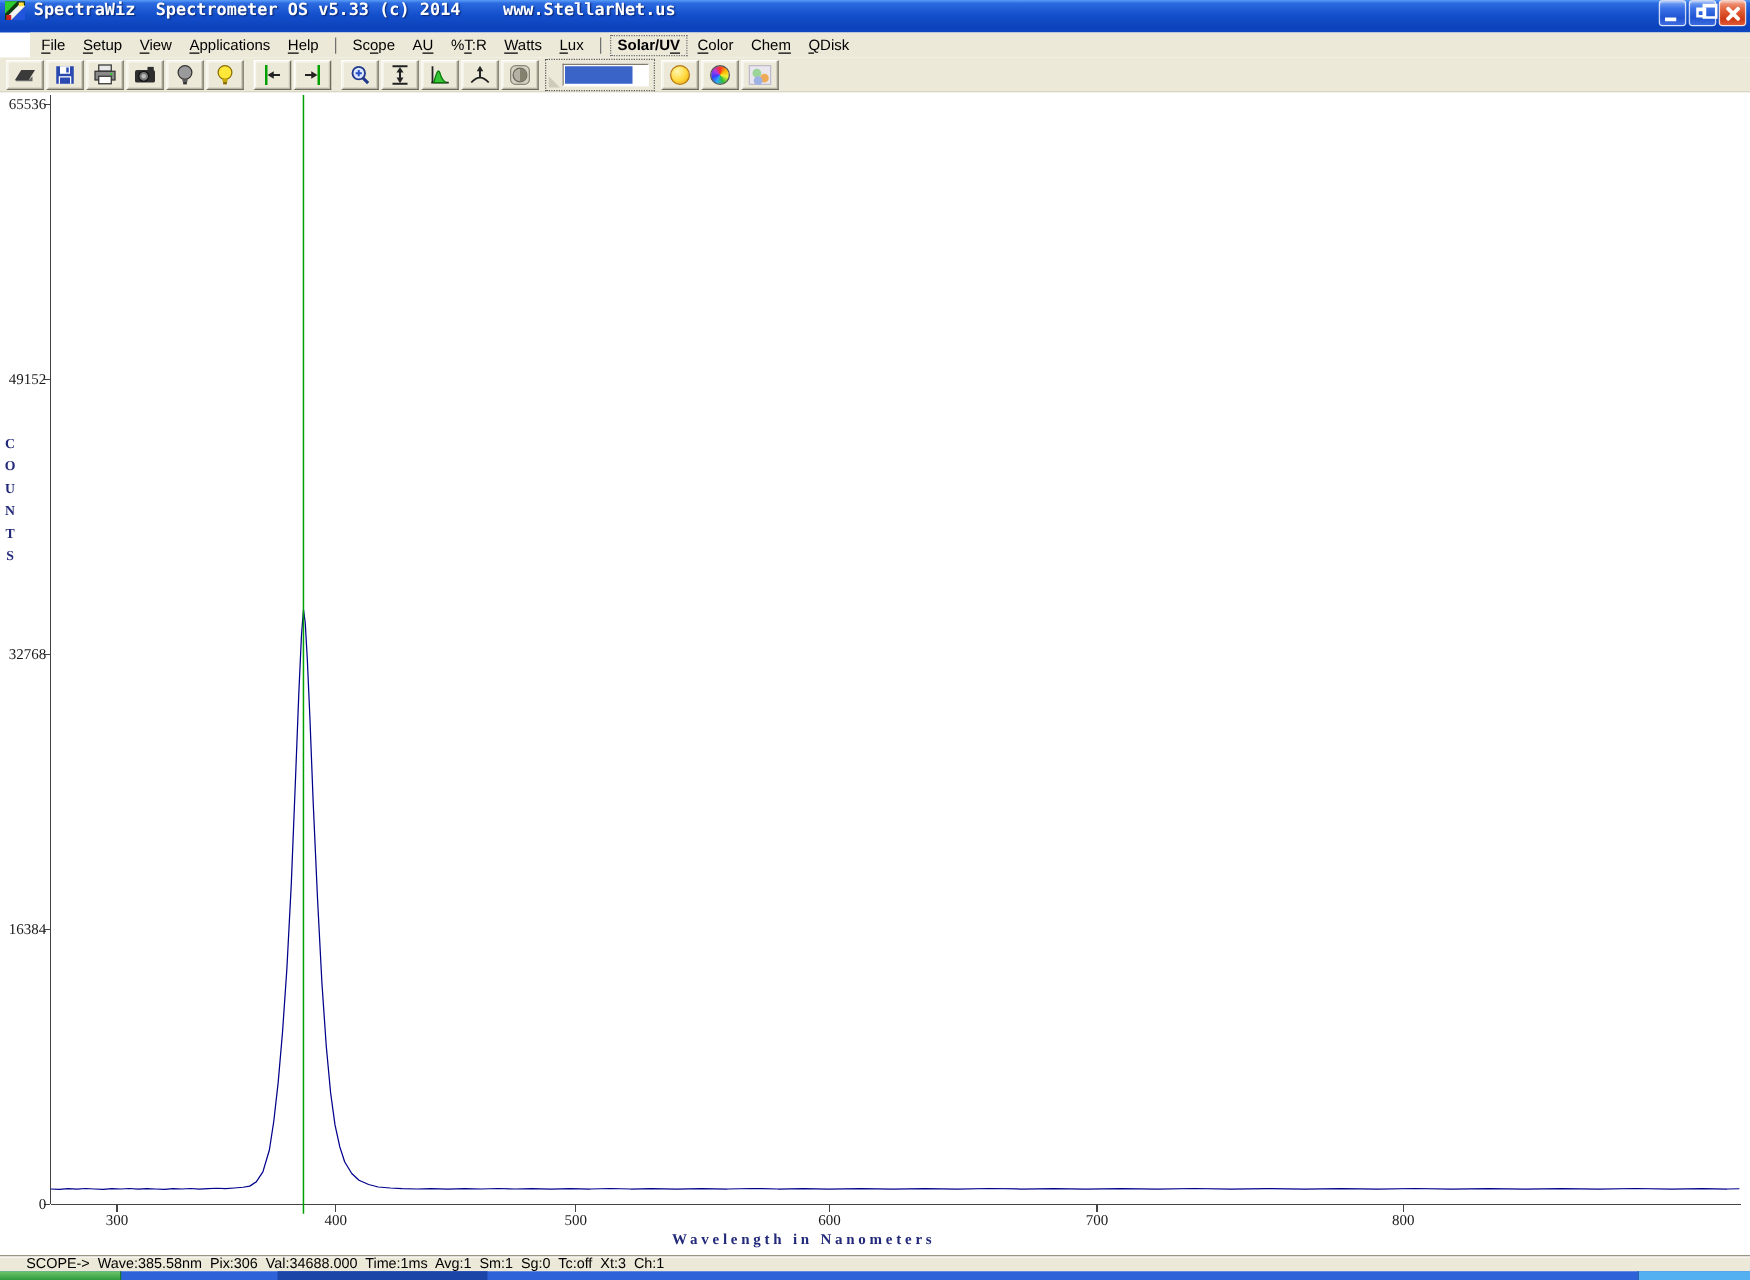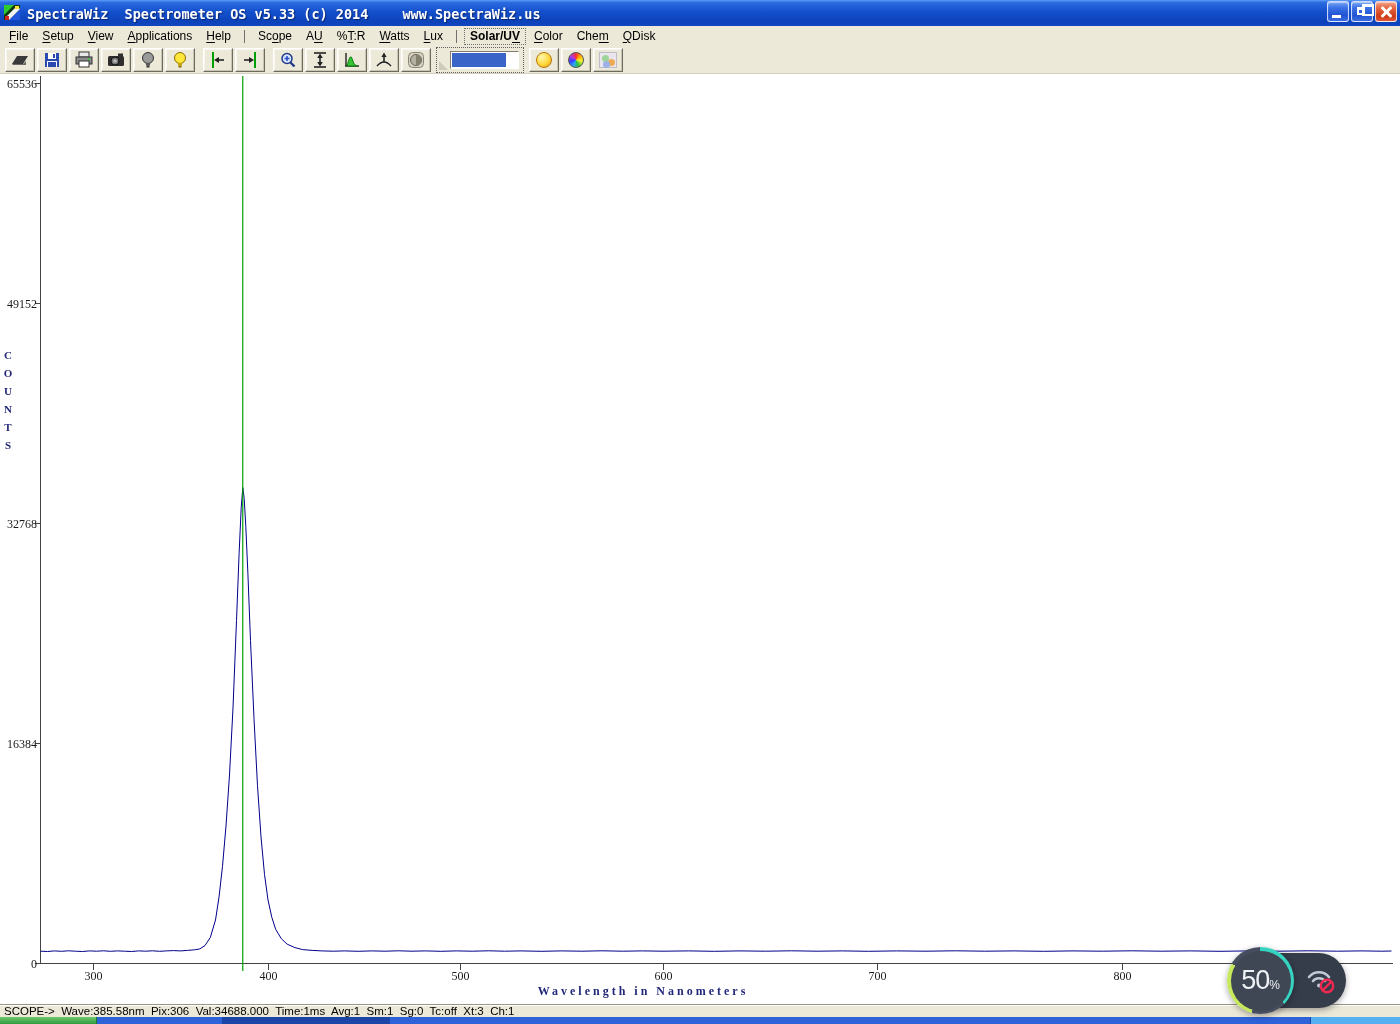--- a/index.html
+++ b/index.html
@@ -1,21 +1,21 @@
 <!DOCTYPE html>
 <html><head>
 <meta charset="utf-8">
 <style>
   * { box-sizing: border-box; margin: 0; padding: 0; }
   html,body { width:1400px; height:1024px; overflow:hidden; }
   body { font-family:"Liberation Sans",sans-serif; background:#fff; position:relative; }
 
   
   .titlebar{
-    height:26px; display:flex; align-items:flex-end; padding:0 3px 4px 4px;
+    height:26px; display:flex; align-items:flex-start; padding:0 3px 16px 4px;
     background:linear-gradient(180deg,#5a9cf8 0%,#2b6ae0 10%,#1450cc 45%,#0c42ba 85%,#1048c2 100%);
   }
   .app-icon{ width:18px; height:18px; margin-right:5px; flex:0 0 auto; }
   .title-text,.title-url{
     color:#fff; font-family:"DejaVu Sans Mono",monospace; font-weight:bold;
     font-size:13.5px; white-space:pre; text-shadow:1px 1px 1px rgba(10,30,90,.8);
   }
   .title-url{ margin-left:34px; }
   .tspacer{ flex:1; }
   .wbtn{ width:22px; height:21px; margin-left:2px; border-radius:3px; position:relative;
@@ -26,21 +26,21 @@
   .wbtn.close{ background:linear-gradient(180deg,#f0a088 0%,#e4633c 35%,#ce3a14 75%,#e0593a 100%); }
   .g-min{ position:absolute; left:4px; bottom:3px; width:9px; height:3px; background:#fff; }
   .g-rest{ position:absolute; left:5px; top:5px; width:8px; height:8px; border:2px solid #fff; border-top-width:3px; background:transparent; }
   .g-rest::before{ content:""; position:absolute; left:3px; top:-6px; width:8px; height:7px; border:2px solid #fff; border-top-width:3px; }
   .g-x::before,.g-x::after{ content:""; position:absolute; left:9px; top:3px; width:3px; height:14px; background:#fff; border-radius:1px; }
   .g-x::before{ transform:rotate(45deg);} .g-x::after{ transform:rotate(-45deg);}
 
   
   .menubar{
     height:20px; background:#ece9d8; display:flex; align-items:center;
-    padding-left:2px; font-size:12px; color:#000;
+    padding-left:2px; font-size:12px; color:#000;margin-left:24px;
   }
   .menu-item{ padding:2px 7px 3px; cursor:default; }
   .menu-item.focused{ outline:1px dotted #707070; outline-offset:-2px;font-weight:bold; }
   .menu-sep{ width:1px; height:13px; background:#707070; margin:0 6px; }
   u{ text-underline-offset:2px; }
 
   
   .toolbar{
     height:28px; background:#ece9d8; display:flex; align-items:center;
     padding-left:5px; gap:2px; border-bottom:1px solid #d4d0c0;
@@ -75,21 +75,21 @@
   #chart-svg{ position:absolute; left:0; top:0; }
   .tick-label{ font:12px "Liberation Serif",serif; fill:#1a1a1a; }
   .axis-title{ font:bold 12px "Liberation Serif",serif; fill:#23297a; letter-spacing:3px; }
   .counts-label{ position:absolute; left:1px; top:272px; width:14px; text-align:center;
     font:bold 11px "Liberation Serif",serif; color:#23297a; line-height:18px; }
 
   
   .statusbar{
     height:13px; background:#ece9d8; border-top:1px solid #989585;
     box-shadow:inset 0 1px 0 #fff; font-size:11.5px; color:#000;
-    padding:0 4px; white-space:pre; display:flex; align-items:center; overflow:hidden;
+    padding:0 21px; white-space:pre; display:flex; align-items:center; overflow:hidden;
   }
 
   
   .taskbar{ height:7px; background:#2e62d9; position:relative; }
   .start{ position:absolute; left:0; top:0; bottom:0; width:97px;
     background:linear-gradient(180deg,#6ec86a,#2f9a3f); border-right:1px solid #1d7a2d; }
   .task-pressed{ position:absolute; left:222px; width:168px; top:0; bottom:0; background:#1c45a8; }
   .tray{ position:absolute; right:0; width:90px; top:0; bottom:0; background:#54b0f0; border-left:1px solid #1c45a8; }
 
   
@@ -114,21 +114,21 @@
       <svg width="18" height="18" viewBox="0 0 18 18">
         <rect x="0" y="1" width="16" height="15" fill="#123a12"></rect>
         <polygon points="0,1 10,1 0,11" fill="#2ecc2e"></polygon>
         <polygon points="16,16 16,5 5,16" fill="#2255dd"></polygon>
         <polygon points="2,13 13,2 16,5 5,16" fill="#f4f4f4"></polygon>
         <rect x="1" y="12" width="4" height="4" fill="#cc2222"></rect>
         <rect x="11" y="2" width="4" height="3" fill="#ffe040"></rect>
       </svg>
     </span>
     <span class="title-text">SpectraWiz  Spectrometer OS v5.33 (c) 2014</span>
-    <span class="title-url">www.SpectraWiz.us</span>
+    <span class="title-url">www.StellarNet.us</span>
     <span class="tspacer"></span>
     <button class="wbtn">
         <i class="g-min"></i>
       </button>
     <button class="wbtn">
         <i class="g-rest"></i>
       </button>
     <button class="wbtn close"><i class="g-x"></i></button>
   </div>
 
@@ -317,28 +317,14 @@
   <div class="statusbar">
     <span>SCOPE-&gt;  Wave:385.58nm  Pix:306  Val:34688.000  Time:1ms  Avg:1  Sm:1  Sg:0  Tc:off  Xt:3  Ch:1</span>
   </div>
 
   <div class="taskbar">
     <div class="start"></div>
     <div class="task-pressed"></div>
     <div class="tray"></div>
   </div>
 
-  <div class="recorder-badge">
-    <div class="wifi-pill">
-      <svg width="32" height="28" viewBox="0 0 32 28">
-        <path d="M4 10 A13 13 0 0 1 24 10" fill="none" stroke="#c3c9d4" stroke-width="2.6" stroke-linecap="round"></path>
-        <path d="M8 14 A8 8 0 0 1 20 14" fill="none" stroke="#c3c9d4" stroke-width="2.6" stroke-linecap="round"></path>
-        <circle cx="14" cy="18.5" r="2" fill="#c3c9d4"></circle>
-        <circle cx="22" cy="19" r="6.2" fill="none" stroke="#ef2950" stroke-width="2.4"></circle>
-        <line x1="17.8" y1="23.2" x2="26.2" y2="14.8" stroke="#ef2950" stroke-width="2.4"></line>
-      </svg>
-    </div>
-    <div class="pct-circle">
-      <span class="pct"><span>50</span><span class="pct-sign">%</span></span>
-    </div>
-  </div>
 
 </div>
 
 </body></html>

